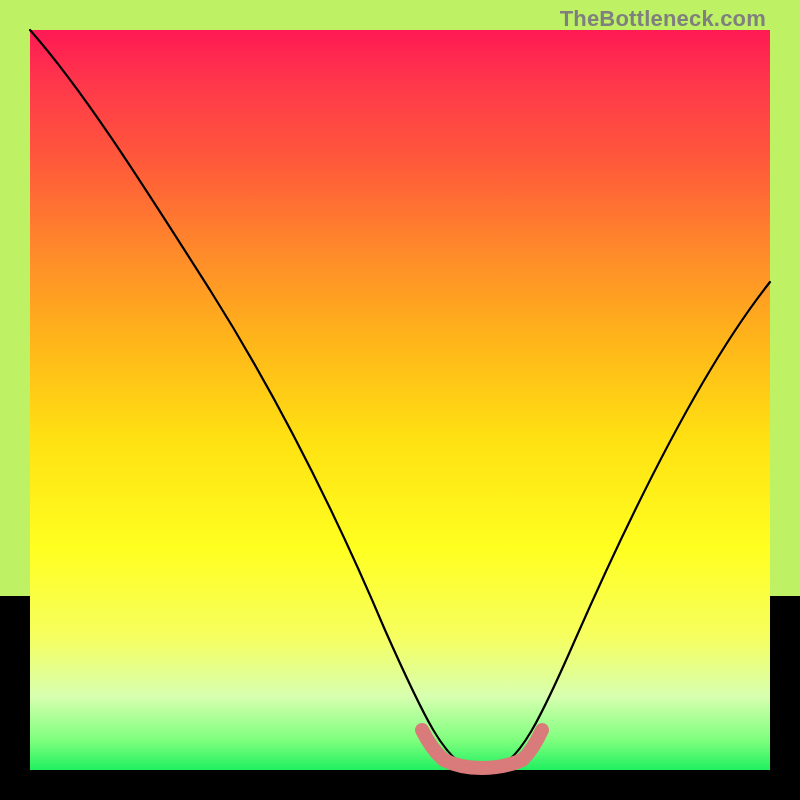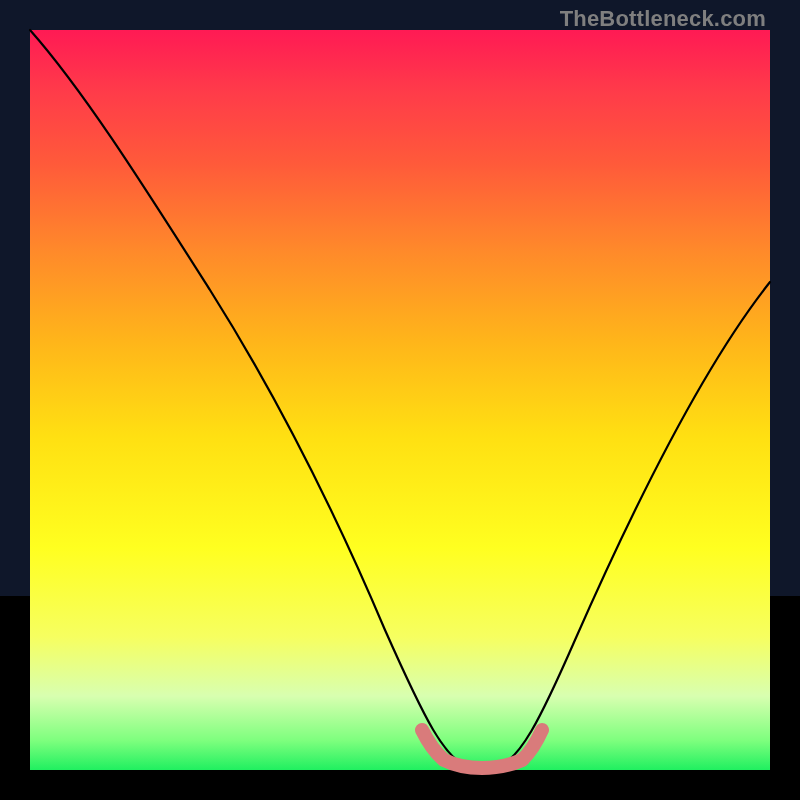--- a/index.html
+++ b/index.html
@@ -1,21 +1,21 @@
 <!DOCTYPE html>
 <html><head>
 <meta charset="utf-8">
 <style>
   * { margin: 0; padding: 0; box-sizing: border-box; }
   html, body { width: 800px; height: 800px; overflow: hidden; background: #000; }
   .frame {
     position: relative;
     width: 800px;
     height: 596px;
-    background: #0f172a;
+    background: #bef264;
     text-align: center;
   }
   .plot-area {
     position: absolute;
     left: 30px;
     top: 30px;
     width: 740px;
     height: 740px;
     background: linear-gradient(to bottom,
       #ff1a54 0%,

